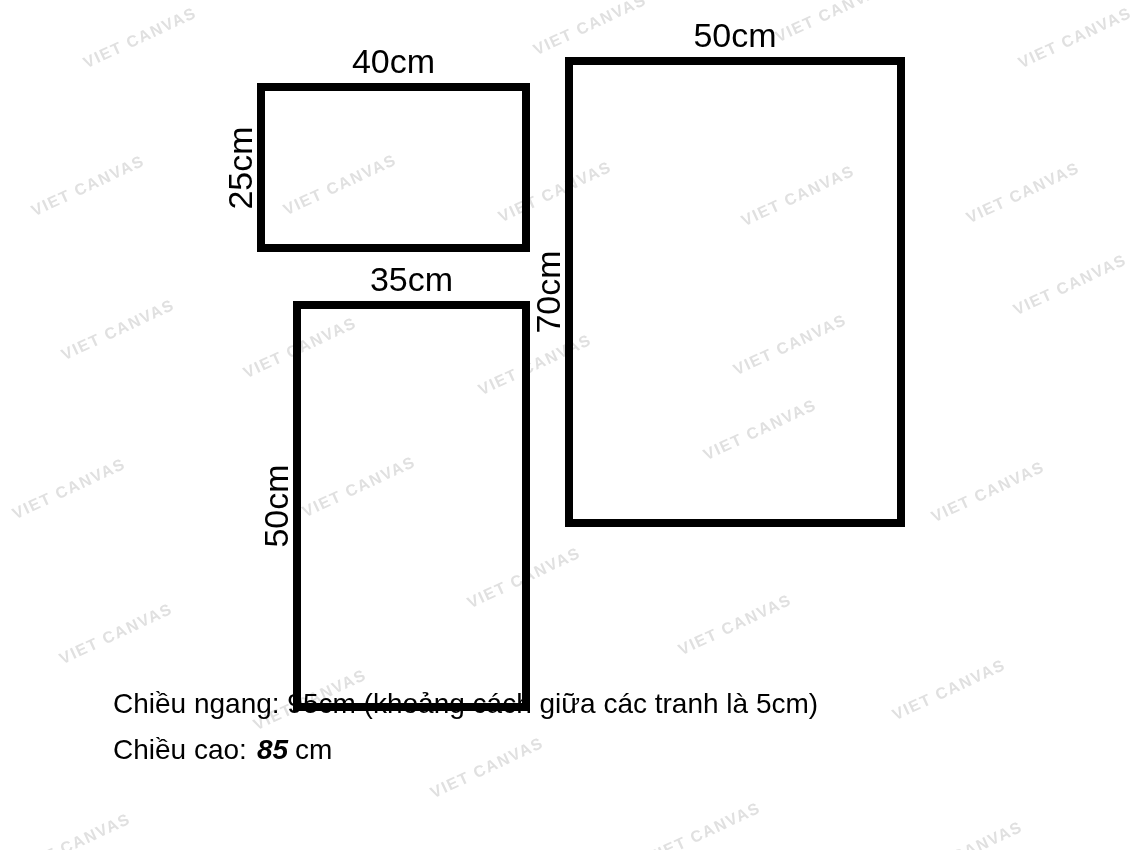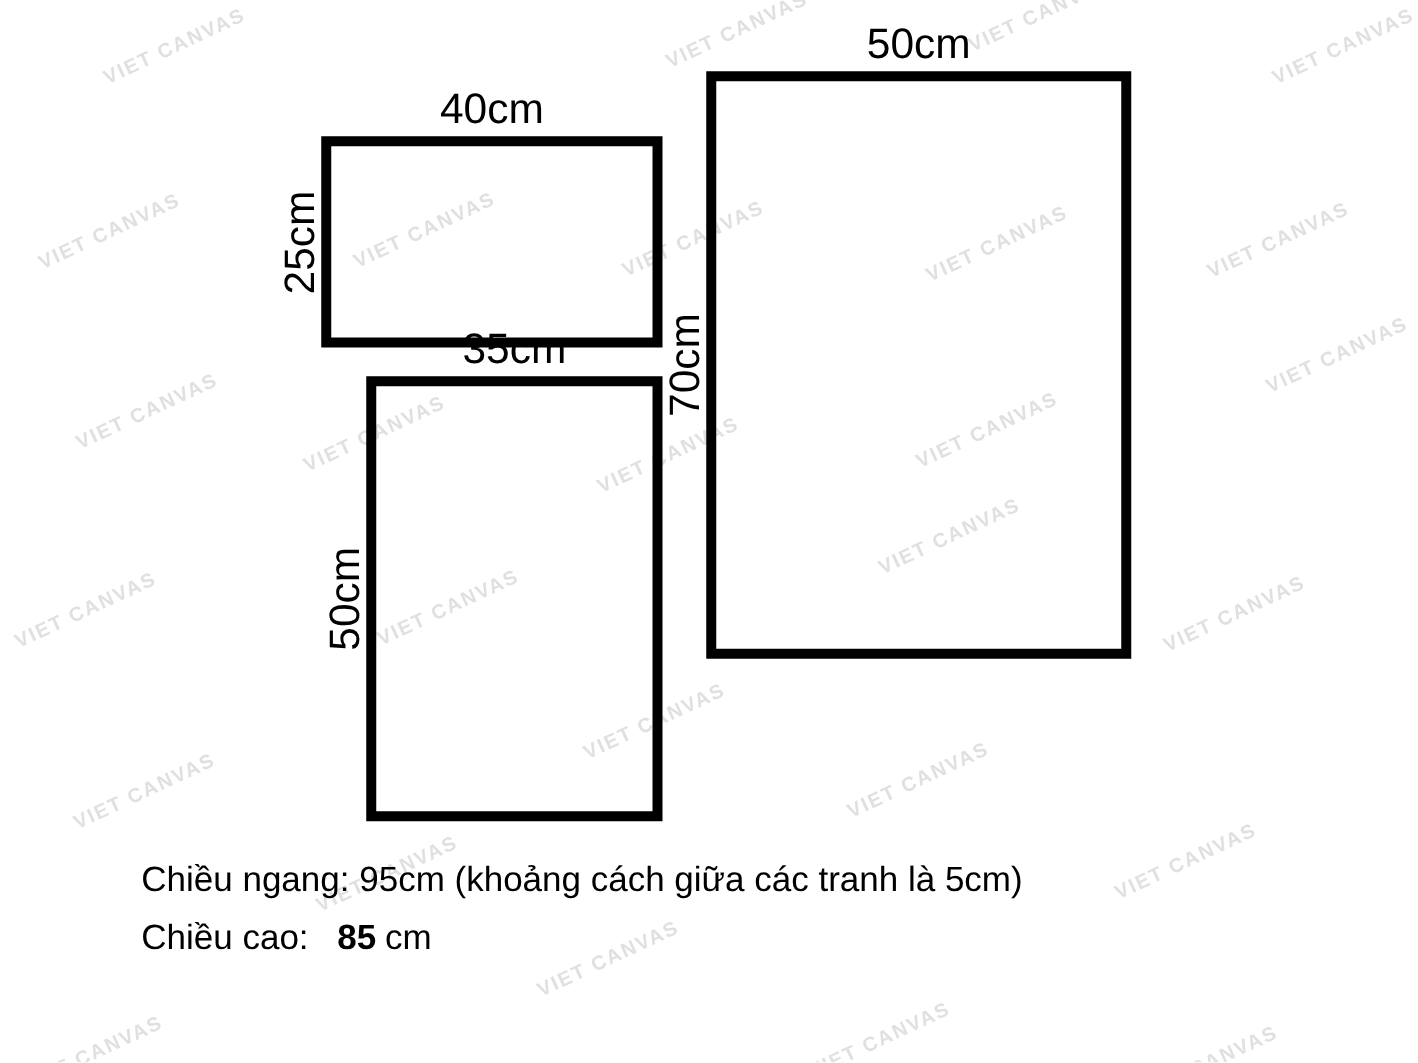--- a/index.html
+++ b/index.html
@@ -71,21 +71,22 @@
     left: 113px;
     top: 681px;
     z-index: 2;
     font-size: 28px;
     line-height: 46px;
     color: #000000;
     white-space: nowrap;
   }
   .summary .bold-val {
     font-weight: 700;
-    margin-left: 23px;
+    margin-left: 10px;
+    font-style: italic;
   }
   .summary .unit {
     margin-left: 7px;
     margin-top: 16px;
   }
 </style>
 </head>
 <body>
 
 <div class="stage">
@@ -113,27 +114,27 @@
       <span class="wm" style="left: 524px; top: 578px; color: rgb(224, 224, 224);">VIET CANVAS</span>
       <span class="wm" style="left: 735px; top: 625px; color: rgb(224, 224, 224);">VIET CANVAS</span>
       <span class="wm" style="left: 949px; top: 690px; color: rgb(224, 224, 224);">VIET CANVAS</span>
       <span class="wm" style="left: 310px; top: 700px; color: rgb(224, 224, 224);">VIET CANVAS</span>
       <span class="wm" style="left: 487px; top: 768px; color: rgb(224, 224, 224);">VIET CANVAS</span>
       <span class="wm" style="left: 74px; top: 844px; color: rgb(224, 224, 224);">VIET CANVAS</span>
       <span class="wm" style="left: 704px; top: 833px; color: rgb(224, 224, 224);">VIET CANVAS</span>
       <span class="wm" style="left: 966px; top: 852px; color: rgb(224, 224, 224);">VIET CANVAS</span>
     </div>
 
-  <div class="frame" style="left:257px; top:109px; width:273px; height:169px;">
+  <div class="frame" style="left:257px; top:83px; width:273px; height:169px;">
     <div class="frame-outline"></div>
     <div class="dim dim-top">40cm</div>
     <div class="dim dim-left">25cm</div>
   </div>
 
-  <div class="frame" style="left:293px; top:301px; width:237px; height:356px;">
+  <div class="frame" style="left:293px; top:301px; width:237px; height:410px;">
     <div class="frame-outline"></div>
     <div class="dim dim-top">35cm</div>
     <div class="dim dim-left">50cm</div>
   </div>
 
   <div class="frame" style="left:565px; top:57px; width:340px; height:470px;">
     <div class="frame-outline"></div>
     <div class="dim dim-top">50cm</div>
     <div class="dim dim-left">70cm</div>
   </div>

